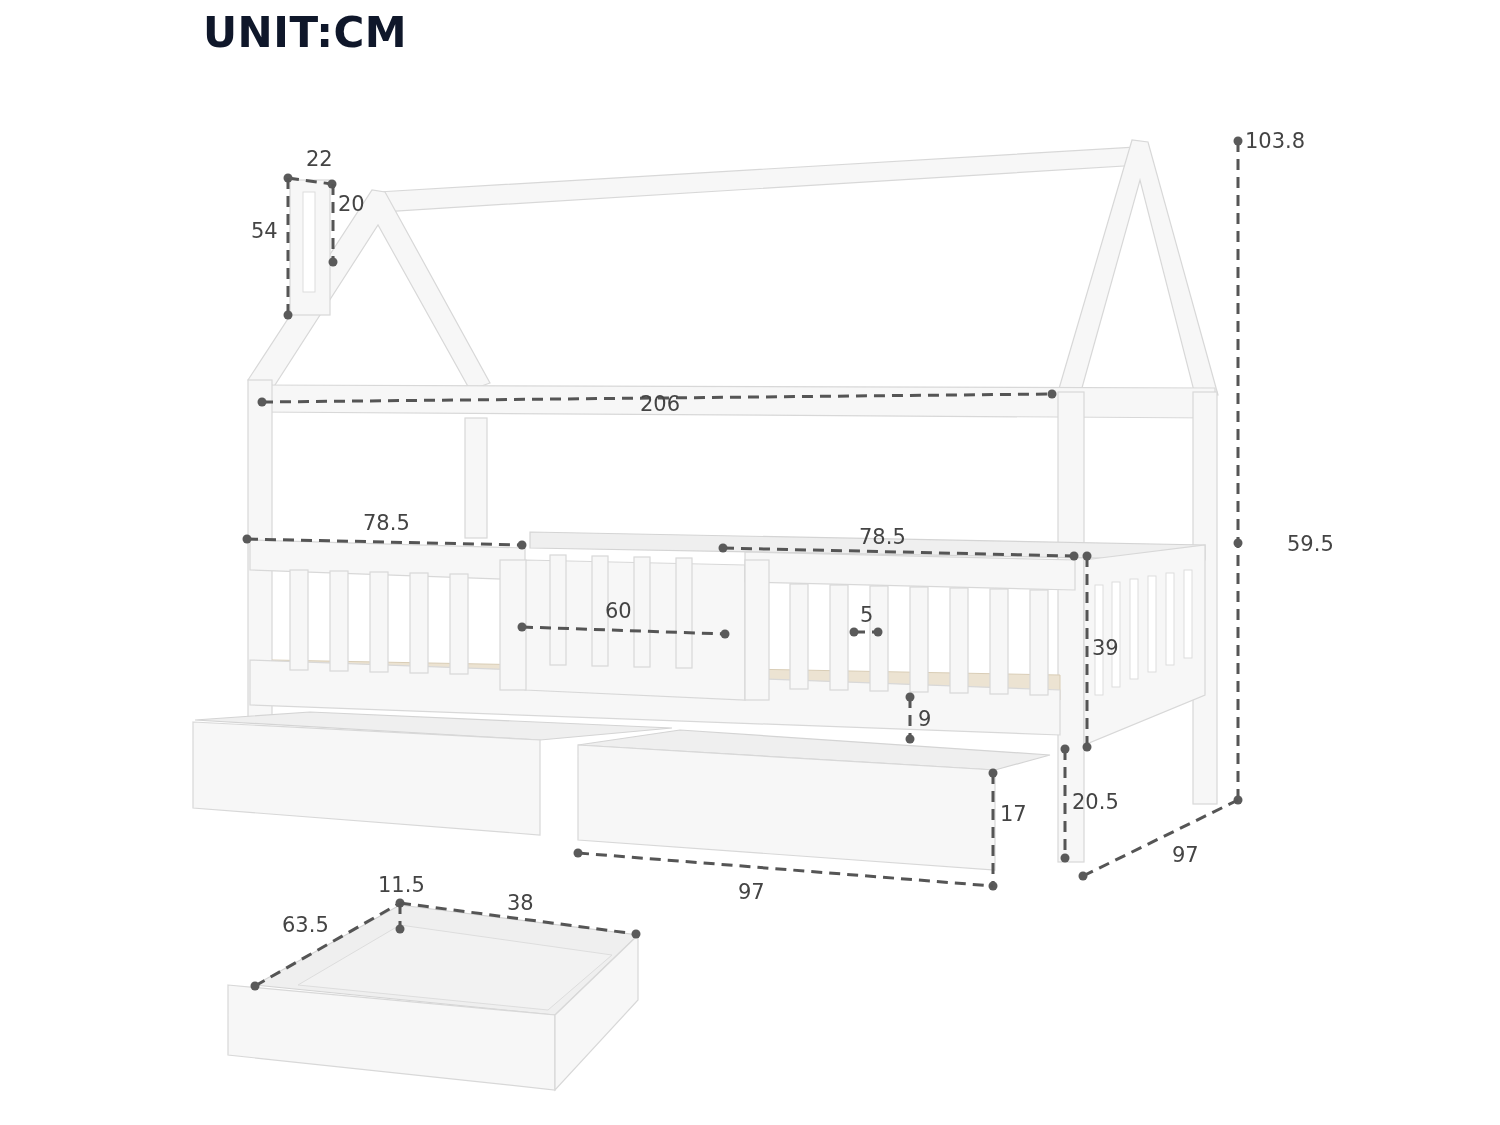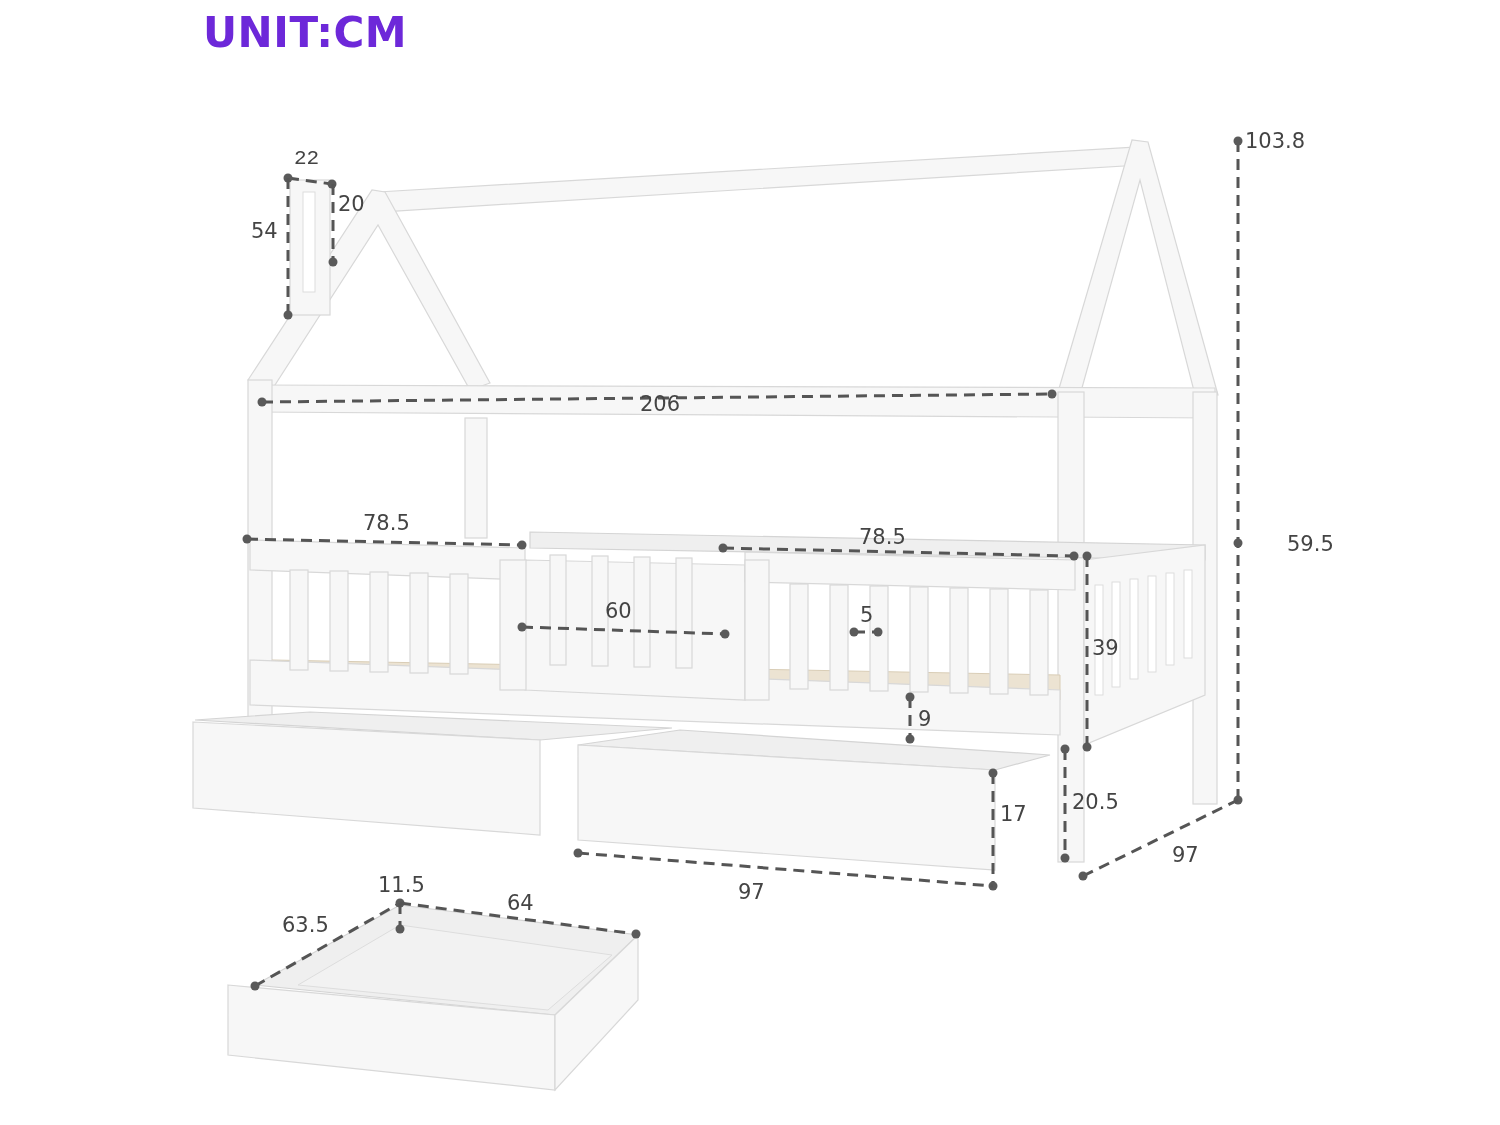--- a/index.html
+++ b/index.html
@@ -1,19 +1,19 @@
 <!DOCTYPE html>
 <html><head>
 <meta charset="utf-8">
 <style>
   html, body { margin: 0; padding: 0; background: #ffffff; }
   body { width: 1500px; height: 1125px; position: relative; overflow: hidden;
          font-family: "DejaVu Sans", sans-serif; }
   .unit-title { position: absolute; left: 203px; top: 8px; font-size: 42px; font-weight: bold;
-                color: #6d28d9; letter-spacing: 0.5px; font-family: "DejaVu Sans", sans-serif; }
+                color: #0f172a; letter-spacing: 0.5px; font-family: "DejaVu Sans", sans-serif; }
   svg { position: absolute; left: 0; top: 0; }
   .dim { position: absolute; font-size: 21px; color: #444444; white-space: nowrap;
          font-family: "DejaVu Sans", sans-serif; }
   .wood { fill: #f7f7f7; stroke: #d8d8d8; stroke-width: 1.2; }
   .wood2 { fill: #efefef; stroke: #d4d4d4; stroke-width: 1.2; }
   .slat { fill: #ece3d2; stroke: #d9cdb6; stroke-width: 1; }
   .dline { stroke: #555555; stroke-width: 3; stroke-dasharray: 11 7; fill: none; }
   .dot { fill: #5a5a5a; }
 </style>
 </head>
@@ -147,31 +147,31 @@
     <line class="dline" x1="255" y1="986" x2="400" y2="903"></line>
       <circle class="dot" cx="255" cy="986" r="4.5"></circle>
       <circle class="dot" cx="400" cy="903" r="4.5"></circle>
     <line class="dline" x1="400" y1="903" x2="636" y2="934"></line>
       <circle class="dot" cx="636" cy="934" r="4.5"></circle>
     <line class="dline" x1="400" y1="903" x2="400" y2="929"></line>
       <circle class="dot" cx="400" cy="929" r="4.5"></circle>
   </g>
 </svg>
 
-<div class="dim" style="left:294px;top:147px;font-family:Liberation Mono, monospace;">22</div>
+<div class="dim" style="left:306px;top:147px;">22</div>
 <div class="dim" style="left:251px;top:219px;">54</div>
 <div class="dim" style="left:338px;top:192px;">20</div>
 <div class="dim" style="left:1245px;top:129px;">103.8</div>
 <div class="dim" style="left:640px;top:369px;margin-top:23px;">206</div>
 <div class="dim" style="left:363px;top:511px;">78.5</div>
 <div class="dim" style="left:859px;top:525px;">78.5</div>
 <div class="dim" style="left:605px;top:599px;">60</div>
 <div class="dim" style="left:860px;top:603px;">5</div>
 <div class="dim" style="left:1247px;top:532px;margin-left:40px;">59.5</div>
 <div class="dim" style="left:1092px;top:636px;">39</div>
 <div class="dim" style="left:918px;top:707px;">9</div>
 <div class="dim" style="left:1000px;top:802px;">17</div>
 <div class="dim" style="left:1072px;top:790px;">20.5</div>
 <div class="dim" style="left:1172px;top:843px;">97</div>
 <div class="dim" style="left:738px;top:880px;">97</div>
 <div class="dim" style="left:378px;top:873px;">11.5</div>
 <div class="dim" style="left:282px;top:913px;">63.5</div>
-<div class="dim" style="left:507px;top:891px;">64</div>
+<div class="dim" style="left:507px;top:891px;">38</div>
 
 </body></html>

